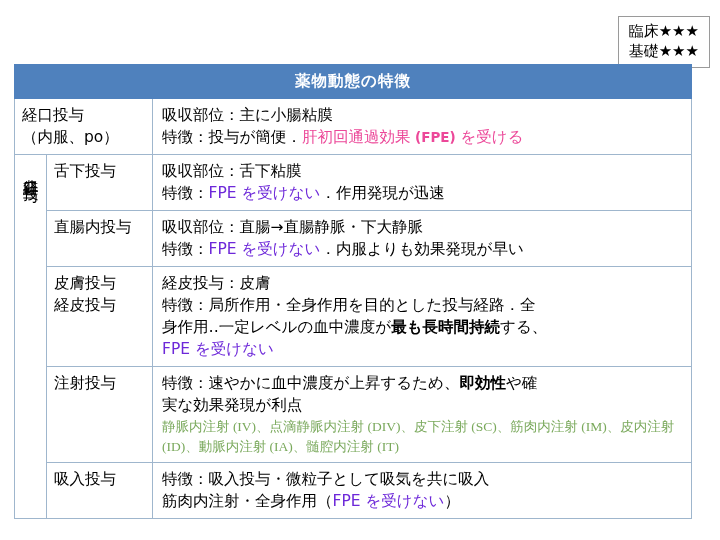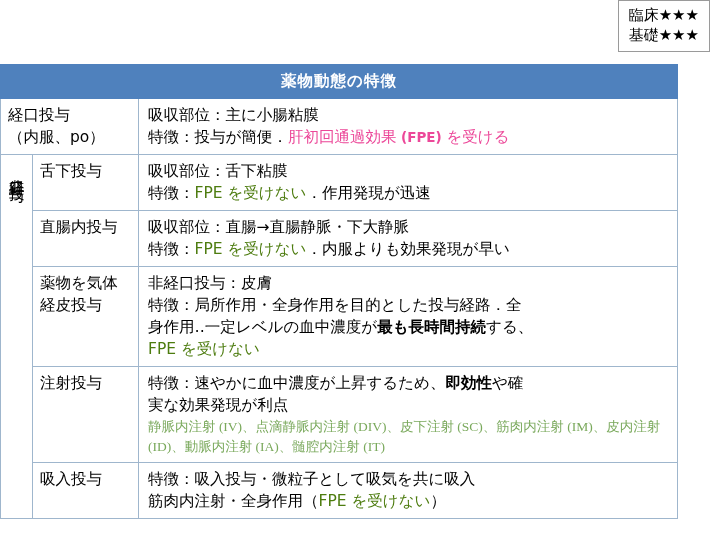--- a/index.html
+++ b/index.html
@@ -17,37 +17,37 @@
   .page {
     position: relative;
     width: 720px;
     height: 540px;
     box-sizing: border-box;
   }
 
   
   .rating-box {
     position: absolute;
-    top: 0;
+    top: 16px;
     right: 10px;
     border: 1px solid #9a9a9a;
     padding: 4px 10px 5px 10px;
     line-height: 1.35;
     background: #ffffff;
   }
   .rating-line {
     font-size: 15px;
     white-space: nowrap;
     letter-spacing: 0px;
   }
 
   
   .table-wrap {
     position: absolute;
-    left: 0;
+    left: 14px;
     top: 64px;
     width: 678px;
     border-radius: 11px;
   }
   table.main {
     border-collapse: collapse;
     width: 100%;
     table-layout: fixed;
   }
   table.main td {
@@ -90,21 +90,21 @@
   .desc-cell {
     padding-left: 9px !important;
   }
   .line {
     display: block;
   }
   .red {
     color: #ec4899;
   }
   .blue {
-    color: #4d7c0f;
+    color: #6d28d9;
   }
   .bold {
     font-weight: bold;
   }
   .small {
     font-size: 13.5px;
     font-weight: bold;
   }
   .green-block {
     color: #7aa95c;
@@ -163,25 +163,25 @@
       <tr>
         <td class="route-cell">直腸内投与</td>
         <td class="desc-cell">
           <span class="line">吸収部位：直腸→直腸静脈・下大静脈</span>
           <span class="line"><span>特徴：</span><span class="blue">FPE を受けない</span><span>．内服よりも効果発現が早い</span></span>
         </td>
       </tr>
 
       <tr>
         <td class="route-cell">
-          <span class="line">薬物を気体</span>
+          <span class="line">皮膚投与</span>
           <span class="line">経皮投与</span>
         </td>
         <td class="desc-cell">
-          <span class="line">非経口投与：皮膚</span>
+          <span class="line">経皮投与：皮膚</span>
           <span class="line">特徴：局所作用・全身作用を目的とした投与経路．全</span>
           <span class="line"><span>身作用‥一定レベルの血中濃度が</span><span class="bold">最も長時間持続</span><span>する、</span></span>
           <span class="line blue">FPE を受けない</span>
         </td>
       </tr>
 
       <tr>
         <td class="route-cell">注射投与</td>
         <td class="desc-cell">
           <span class="line"><span>特徴：速やかに血中濃度が上昇するため、</span><span class="bold">即効性</span><span>や確</span></span>

